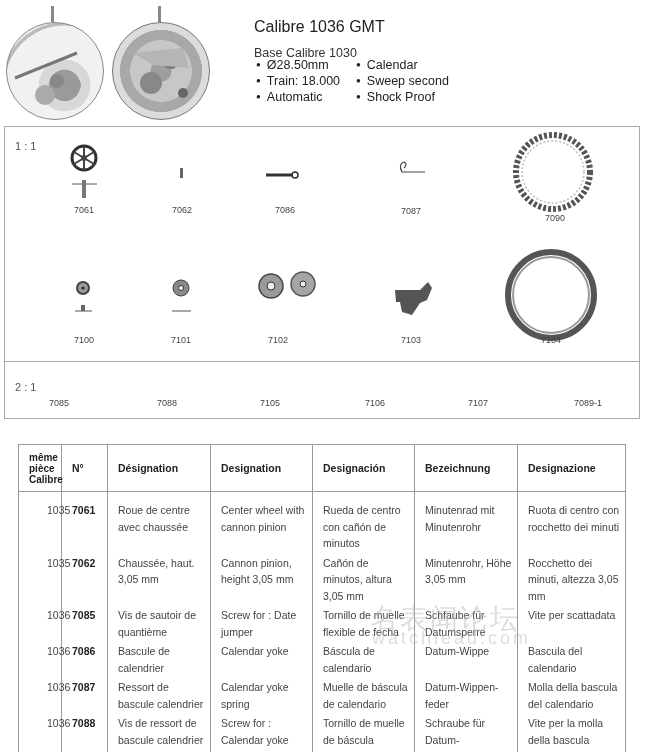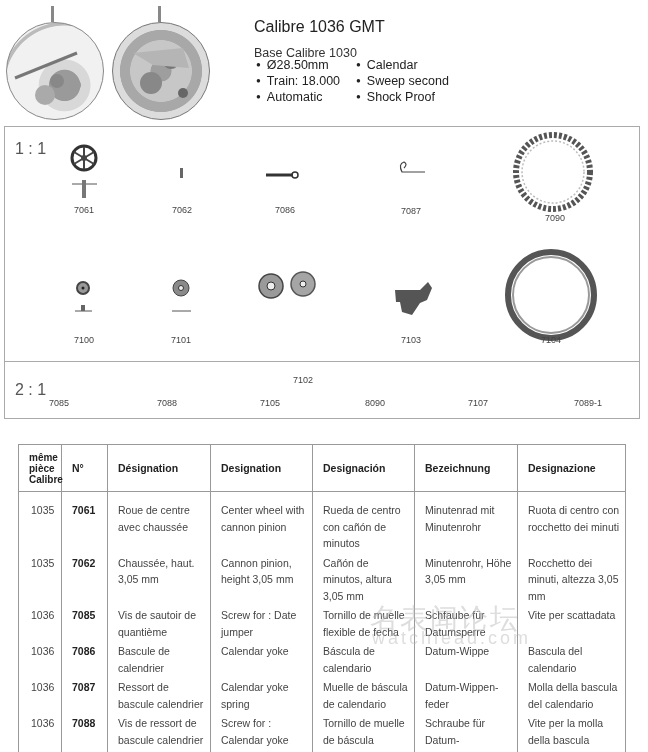--- a/index.html
+++ b/index.html
@@ -12,29 +12,29 @@
 
   
   .title { left:254px; top:18px; font-size:16px; color:#222; }
   .subtitle { left:254px; top:26px; font-size:12.5px; color:#333;margin-top:20px; }
   .specs { position:absolute; top:58px; font-size:12.5px; line-height:14px; color:#222; }
   .specs div::before { content:"\25CF"; font-size:8px; margin-right:6px; position:relative; top:-2px; }
 
   
   .frame1 { left:4px; top:126px; width:636px; height:236px; border:1px solid #aaa; box-sizing:border-box; }
   .frame2 { left:4px; top:362px; width:636px; height:57px; border:1px solid #aaa; border-top:none; box-sizing:border-box; }
-  .scale { font-size:16px; color:#555; }
+  .scale { font-size:11px; color:#555; }
   .partno { position:absolute; font-size:9px; color:#444; transform:translateX(-50%); white-space:nowrap; }
 
   
   table.parts { position:absolute; left:18px; top:444px; width:607px; border-collapse:collapse; font-size:10.5px; color:#444; table-layout:fixed; }
   table.parts th { font-weight:bold; text-align:left; color:#222; border:1px solid #999; border-bottom:1px solid #999; height:46px; padding:0 0 0 10px; font-size:10.5px; }
   table.parts th.c0 { font-size:10px; line-height:11px; }
   table.parts td { border-left:1px solid #999; border-right:1px solid #999; vertical-align:top; padding:3px 4px 0 10px; line-height:16.5px; }
-  table.parts td.cal { padding-left:12px; }
+  table.parts td.cal { padding-left:28px; }
   table.parts td.no { font-weight:bold; color:#222; padding-left:10px; }
   table.parts td.it { }
   table.parts tr.first td { padding-top:10px; }
 
   .watermark { position:absolute; left:370px; top:600px; font-size:28px; color:rgba(180,180,180,0.45); letter-spacing:2px; pointer-events:none; }
   .watermark2 { position:absolute; left:372px; top:628px; font-size:18px; color:rgba(180,180,180,0.45); letter-spacing:3px; pointer-events:none; }
 </style>
 </head>
 <body>
 
@@ -142,30 +142,30 @@
 </svg>
 
 <div class="partno" style="left:84px;top:205px;">7061</div>
 <div class="partno" style="left:182px;top:205px;">7062</div>
 <div class="partno" style="left:285px;top:205px;">7086</div>
 <div class="partno" style="left:411px;top:206px;">7087</div>
 <div class="partno" style="left:555px;top:213px;">7090</div>
 
 <div class="partno" style="left:84px;top:335px;">7100</div>
 <div class="partno" style="left:181px;top:335px;">7101</div>
-<div class="partno" style="left:303px;top:335px;margin-top:40px;">7102</div>
+<div class="partno" style="left:278px;top:335px;">7102</div>
 <div class="partno" style="left:411px;top:335px;">7103</div>
 <div class="partno" style="left:551px;top:335px;">7104</div>
 
 <div class="abs frame2"></div>
 <div class="abs scale" style="left:15px;top:381px;">2 : 1</div>
 <div class="partno" style="left:59px;top:398px;">7085</div>
 <div class="partno" style="left:167px;top:398px;">7088</div>
 <div class="partno" style="left:270px;top:398px;">7105</div>
-<div class="partno" style="left:375px;top:398px;">8090</div>
+<div class="partno" style="left:375px;top:398px;">7106</div>
 <div class="partno" style="left:478px;top:398px;">7107</div>
 <div class="partno" style="left:588px;top:398px;">7089-1</div>
 
 <table class="parts">
   <colgroup>
     <col style="width:43px">
       <col style="width:46px">
       <col style="width:103px">
       <col style="width:102px">
       <col style="width:102px">

